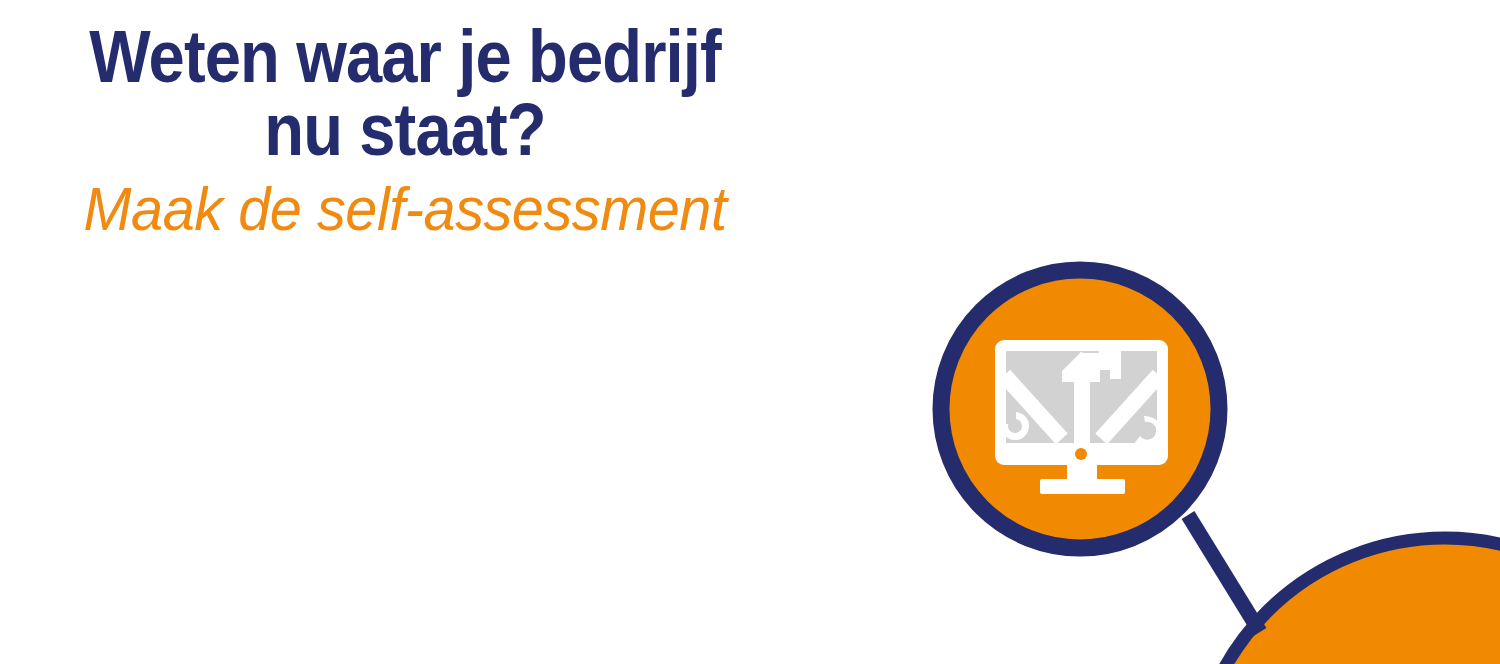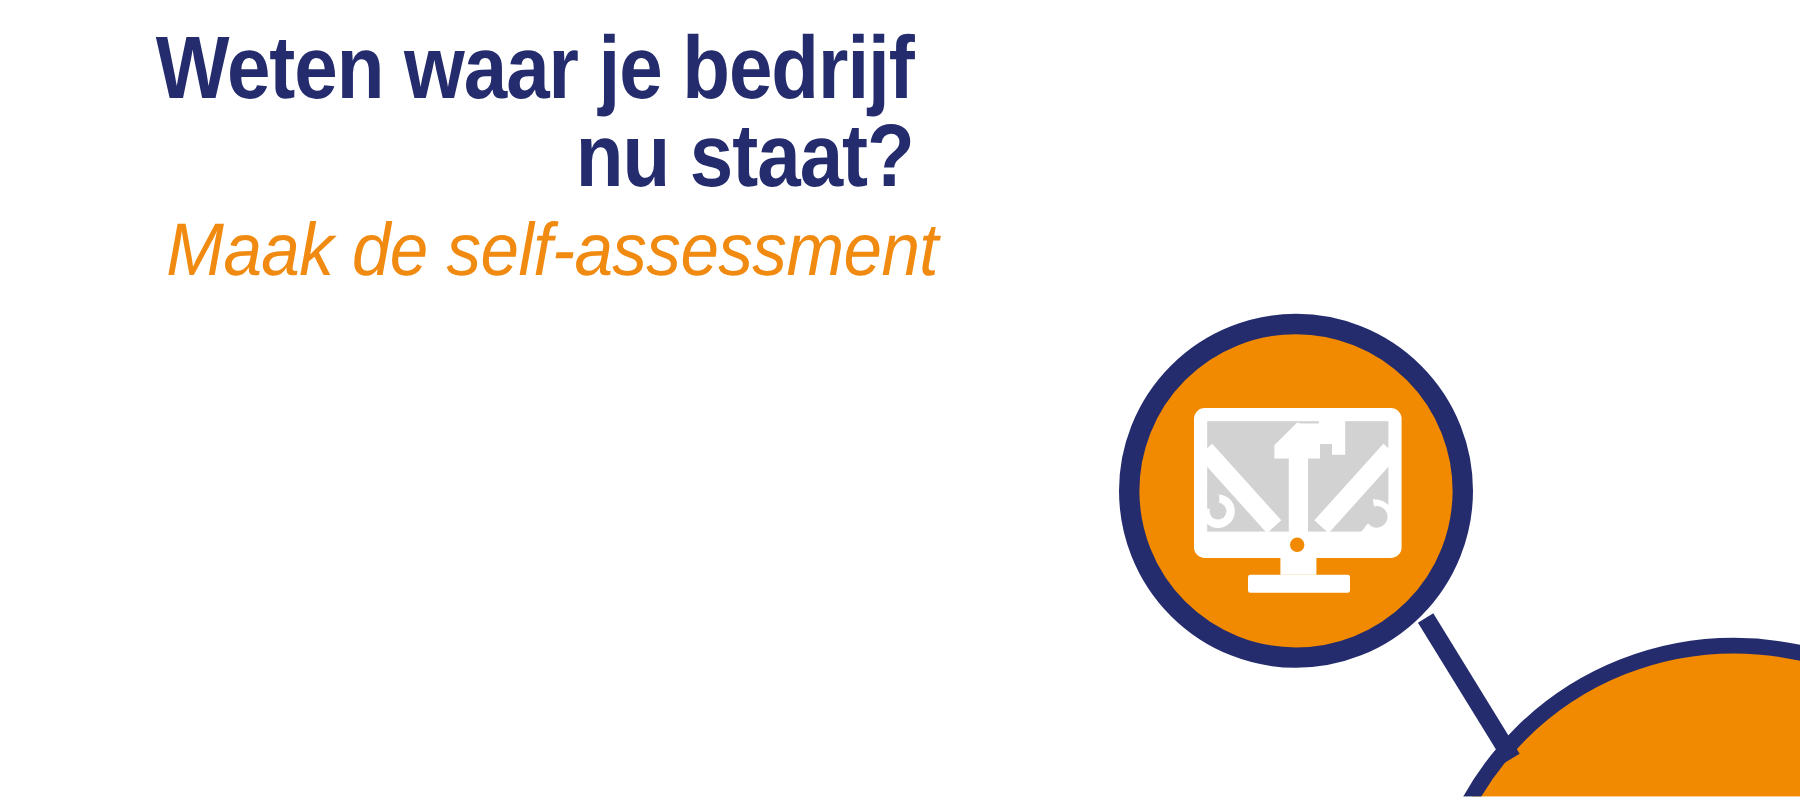--- a/index.html
+++ b/index.html
@@ -16,21 +16,21 @@
     font-family: "Liberation Sans", sans-serif;
   }
 
   
   #text-block {
     position: absolute;
     left: 0px;
     top: 0px;
     width: 810px;
     height: 270px;
-    text-align: right;
+    text-align: center;
   }
   .headline {
     margin: 0;
     color: #242c6d;
     font-family: "Liberation Sans", sans-serif;
     font-weight: bold;
     font-size: 74px;
     line-height: 73px;
     letter-spacing: -1px;
     transform: scaleX(0.88);

